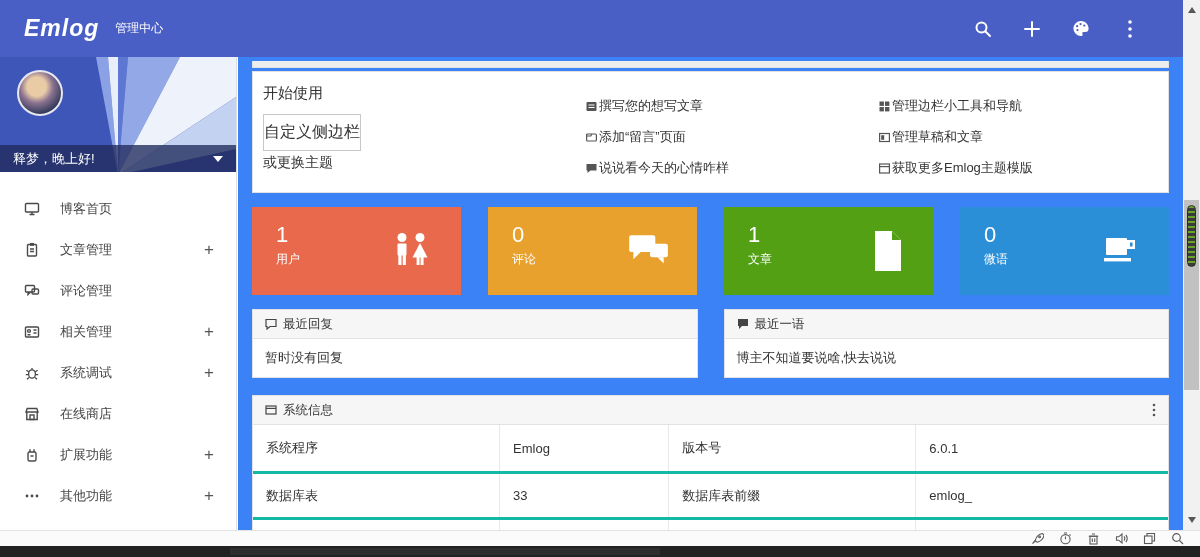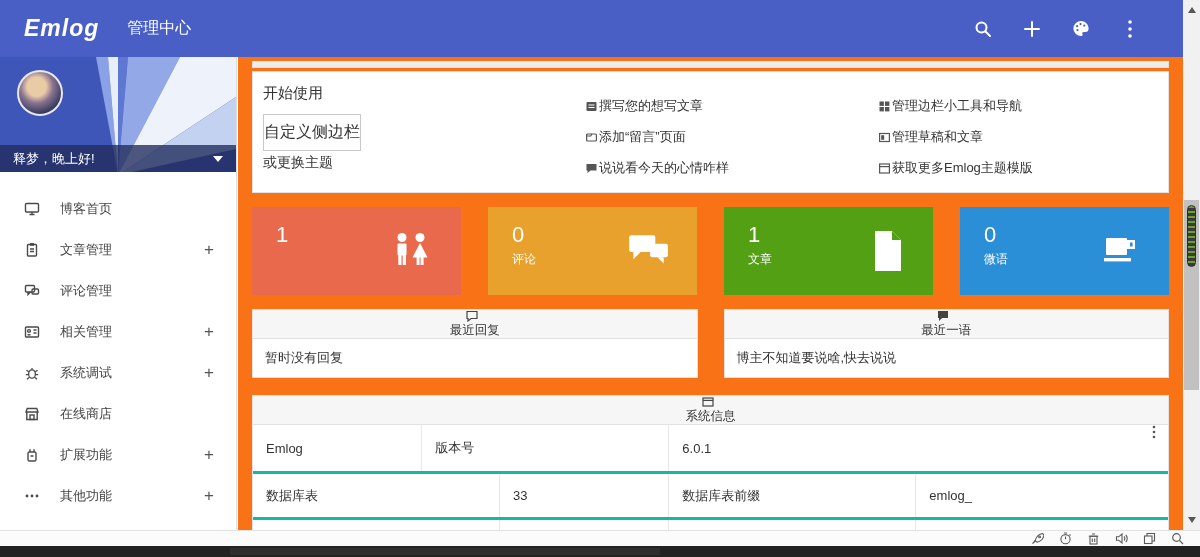--- a/index.html
+++ b/index.html
@@ -4,21 +4,21 @@
 <style>
   * { margin:0; padding:0; box-sizing:border-box; }
   html,body { width:1200px; height:557px; overflow:hidden; background:#fff;
     font-family:"Liberation Sans","DejaVu Sans",sans-serif; font-size:13px; color:#333; }
   .stage { position:relative; width:1200px; height:557px; overflow:hidden; background:#fff; }
 
   
   .topbar { position:absolute; left:0; top:0; width:1183px; height:57px; background:#4a5fc5;
     display:flex; align-items:center; padding:0 24px; }
   .logo { color:#fff; font-size:23px; font-weight:bold; font-style:italic; letter-spacing:1px; }
-  .topbar-title { color:#fff; font-size:16px; margin-left:28px; }
+  .topbar-title { color:#fff; font-size:12px; margin-left:16px; }
   .topbar-actions { margin-left:auto; display:flex; align-items:center; gap:31px; margin-right:20px; }
   .tb-btn { width:18px; height:18px; display:flex; align-items:center; justify-content:center; cursor:pointer; }
 
   
   .scrollbar { position:absolute; right:0; top:0; width:17px; height:530px; background:#f1f1f1; }
   .sb-arrow { position:absolute; left:0; width:17px; height:16px; display:flex; align-items:center; justify-content:center; }
   .sb-arrow.up { top:2px; }
   .sb-arrow.down { bottom:2px; }
   .tri-up { width:0; height:0; border-left:4px solid transparent; border-right:4px solid transparent; border-bottom:6px solid #585858; }
   .tri-down { width:0; height:0; border-left:4px solid transparent; border-right:4px solid transparent; border-top:6px solid #585858; }
@@ -36,21 +36,21 @@
     display:flex; align-items:center; padding:0 13px; }
   .greet-text { color:#fff; font-size:13px; }
   .greet-caret { margin-left:auto; width:0; height:0; border-left:5px solid transparent; border-right:5px solid transparent; border-top:6px solid #fff; cursor:pointer; }
   .menu { padding-top:16px; }
   .menu-item { height:41px; display:flex; align-items:center; padding:0 22px 0 24px; cursor:pointer; color:#444; }
   .mi-icon { width:16px; height:16px; margin-right:20px; flex:0 0 auto; color:#4a4a4a; }
   .mi-label { font-size:13px; }
   .mi-plus { margin-left:auto; font-size:17px; color:#555; font-weight:400; }
 
   
-  .main { position:absolute; left:238px; top:57px; width:945px; height:473px; background:#f97316; overflow:hidden; padding:0 14px; }
+  .main { position:absolute; left:238px; top:57px; width:945px; height:473px; background:#3b82f6; overflow:hidden; padding:0 14px; }
   .sliver { margin-top:4px; height:7px; background:#ededed; border:1px solid #e0e0e0; border-top:none; }
 
   .welcome-card { margin-top:3px; height:122px; border:1px solid #e2e2e2; background:#fff; display:flex; padding:12px 10px; }
   .w-col { padding-right:10px; }
   .w-col.c1 { flex:0 0 323px; }
   .w-col.c2 { flex:0 0 293px; }
   .w-col.c3 { flex:1; }
   .w-title { font-size:15px; color:#333; margin-bottom:4px; }
   .w-btn { display:inline-block; margin-top:7px; padding:7px 0; font-size:16px; color:#333;
     background:#fff; border:1px solid #c8c8c8; cursor:pointer; }
@@ -59,21 +59,21 @@
   .w-ic { width:11px; height:11px; flex:0 0 auto; }
 
   .stats { margin-top:14px; display:flex; gap:27px; }
   .stat-card { flex:1; height:88px; position:relative; color:#fff; cursor:pointer; padding:16px 0 0 24px; }
   .stat-value { font-size:22px; line-height:24px; }
   .stat-label { font-size:12px; margin-top:4px; }
   .stat-icon { position:absolute; right:26px; top:50%; transform:translateY(-50%); }
 
   .panels { margin-top:14px; display:flex; gap:26px; }
   .panel { flex:1; border:1px solid #e2e2e2; background:#fff; }
-  .panel-head { height:29px; background:#f6f6f6; border-bottom:1px solid #e2e2e2; display:flex; align-items:center; padding:0 12px; font-size:12.5px; color:#333;flex-direction:column; }
+  .panel-head { height:29px; background:#f6f6f6; border-bottom:1px solid #e2e2e2; display:flex; align-items:center; padding:0 12px; font-size:12.5px; color:#333; }
   .ph-icon { width:12px; height:12px; margin-right:6px; color:#444; }
   .panel-body { padding:10px 12px; font-size:13px; color:#333; }
   .ph-kebab { margin-left:auto; cursor:pointer; display:flex; align-items:center; }
 
   .sysinfo { margin-top:17px; border:1px solid #e2e2e2; background:#fff; }
   .sys-row { display:flex; height:46px; border-top:3px solid #14b8a6; }
   .sys-cell { display:flex; align-items:center; padding-left:13px; font-size:13px; color:#333; border-right:1px solid #e8e8e8; }
   .sys-cell.k1 { flex:0 0 27%; }
   .sys-cell.v1 { flex:0 0 18.5%; }
   .sys-cell.k2 { flex:0 0 27%; }
@@ -312,20 +312,21 @@
               </svg>
             </span>
           <span>获取更多Emlog主题模版</span>
         </a>
       </div>
     </div>
 
     <div class="stats">
       <div class="stat-card" style="background-color: rgb(232, 105, 76);">
         <div class="stat-value">1</div>
+        <div class="stat-label">用户</div>
         <span class="stat-icon">
           <svg width="46" height="40" viewBox="0 0 44 40" fill="#fff">
               <circle cx="12" cy="6.5" r="4.5"></circle>
               <rect x="7.5" y="12.5" width="9" height="12" rx="1"></rect>
               <rect x="8.3" y="24" width="3.2" height="10"></rect>
               <rect x="12.7" y="24" width="3.2" height="10"></rect>
               <circle cx="30" cy="6.5" r="4.5"></circle>
               <path d="M30 12l7.5 14.5h-15z"></path>
               <rect x="26.6" y="26" width="3" height="8"></rect>
               <rect x="30.6" y="26" width="3" height="8"></rect>
@@ -403,20 +404,21 @@
         <span>系统信息</span>
         <span class="ph-kebab">
             <svg width="4" height="14" viewBox="0 0 4 14">
               <circle cx="2" cy="2" r="1.3" fill="#555"></circle>
               <circle cx="2" cy="7" r="1.3" fill="#555"></circle>
               <circle cx="2" cy="12" r="1.3" fill="#555"></circle>
             </svg>
           </span>
       </div>
       <div class="sys-row" style="border-top:none">
+        <div class="sys-cell k1">系统程序</div>
         <div class="sys-cell v1">Emlog</div>
         <div class="sys-cell k2">版本号</div>
         <div class="sys-cell v2">6.0.1</div>
       </div>
       <div class="sys-row">
         <div class="sys-cell k1">数据库表</div>
         <div class="sys-cell v1">33</div>
         <div class="sys-cell k2">数据库表前缀</div>
         <div class="sys-cell v2">emlog_</div>
       </div>

